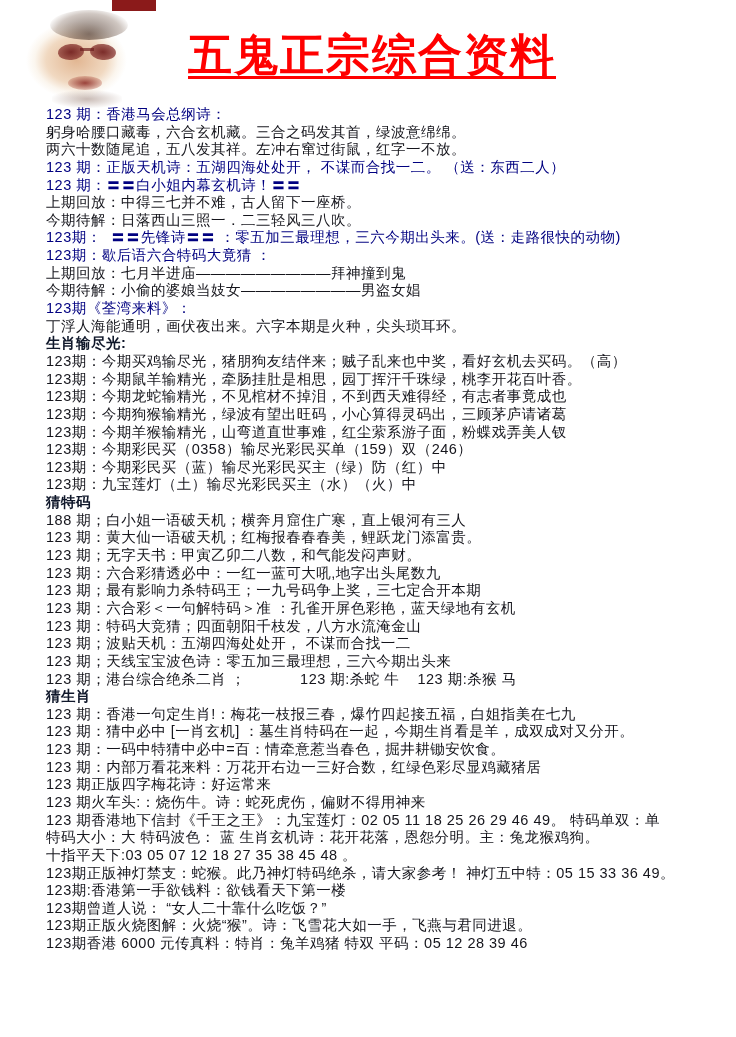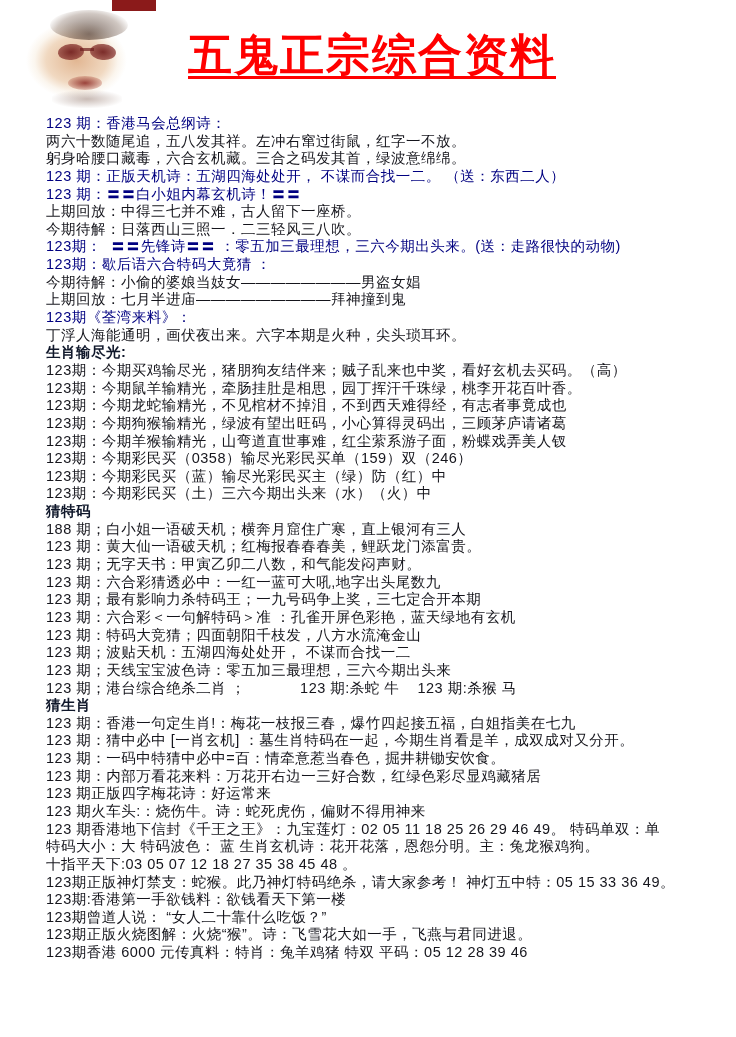--- a/index.html
+++ b/index.html
@@ -27,21 +27,21 @@
   .avatar .shadow{position:absolute;left:46px;top:88px;width:70px;height:18px;
     background:radial-gradient(ellipse, rgba(120,85,70,.4), rgba(255,255,255,0) 75%);}
   .page-title{
     position:absolute;left:188px;top:26px;margin:0;
     font-size:44px;font-weight:bold;letter-spacing:2px;
     color:#ff0000;text-decoration:underline;
     text-decoration-thickness:3px;text-underline-offset:6px;
     font-family:"Liberation Serif","DejaVu Serif",serif;
   }
   
-  .content{position:absolute;left:46px;top:115px;width:684px;}
+  .content{position:absolute;left:46px;top:106px;width:684px;}
   .line{
     font-size:14.5px;line-height:17.65px;height:17.65px;
     white-space:pre;letter-spacing:0.5px;
   }
   .line.navy{color:#000080;}
   .line.black{color:#15151c;}
   .line.red{color:#0f172a;font-weight:bold;}
 </style>
 </head>
 <body>
@@ -54,41 +54,41 @@
     <div class="lens right"></div>
     <div class="bridge"></div>
     <div class="smile"></div>
     <div class="shadow"></div>
   </div>
   <h1 class="page-title">五鬼正宗综合资料</h1>
 </div>
 
 <div class="content">
     <div class="line navy">123 期：香港马会总纲诗：</div>
+    <div class="line black">躬身哈腰口藏毒，六合玄机藏。三合之码发其首，绿波意绵绵。</div>
     <div class="line black">两六十数随尾追，五八发其祥。左冲右窜过街鼠，红字一不放。</div>
-    <div class="line black">躬身哈腰口藏毒，六合玄机藏。三合之码发其首，绿波意绵绵。</div>
     <div class="line navy">123 期：正版天机诗：五湖四海处处开， 不谋而合找一二。 （送：东西二人）</div>
     <div class="line navy">123 期：〓〓白小姐内幕玄机诗！〓〓</div>
     <div class="line black">上期回放：中得三七并不难，古人留下一座桥。</div>
     <div class="line black">今期待解：日落西山三照一．二三轻风三八吹。</div>
     <div class="line navy">123期：  〓〓先锋诗〓〓 ：零五加三最理想，三六今期出头来。(送：走路很快的动物)</div>
     <div class="line navy">123期：歇后语六合特码大竟猜 ：</div>
+    <div class="line black">上期回放：七月半进庙—————————拜神撞到鬼</div>
     <div class="line black">今期待解：小偷的婆娘当妓女————————男盗女娼</div>
-    <div class="line black">上期回放：七月半进庙—————————拜神撞到鬼</div>
     <div class="line navy">123期《荃湾来料》：</div>
     <div class="line black">丁浮人海能通明，画伏夜出来。六字本期是火种，尖头琐耳环。</div>
     <div class="line red">生肖输尽光:</div>
     <div class="line black">123期：今期买鸡输尽光，猪朋狗友结伴来；贼子乱来也中奖，看好玄机去买码。（高）</div>
     <div class="line black">123期：今期鼠羊输精光，牵肠挂肚是相思，园丁挥汗千珠绿，桃李开花百叶香。</div>
     <div class="line black">123期：今期龙蛇输精光，不见棺材不掉泪，不到西天难得经，有志者事竟成也</div>
     <div class="line black">123期：今期狗猴输精光，绿波有望出旺码，小心算得灵码出，三顾茅庐请诸葛</div>
     <div class="line black">123期：今期羊猴输精光，山弯道直世事难，红尘萦系游子面，粉蝶戏弄美人钗</div>
     <div class="line black">123期：今期彩民买（0358）输尽光彩民买单（159）双（246）</div>
     <div class="line black">123期：今期彩民买（蓝）输尽光彩民买主（绿）防（红）中</div>
-    <div class="line black">123期：今期彩民买（土）三六今期出头来（水）（火）中</div>
+    <div class="line black">123期：九宝莲灯（土）输尽光彩民买主（水）（火）中</div>
     <div class="line red">猜特码</div>
     <div class="line black">188 期；白小姐一语破天机；横奔月窟住广寒，直上银河有三人</div>
     <div class="line black">123 期：黄大仙一语破天机；红梅报春春春美，鲤跃龙门添富贵。</div>
     <div class="line black">123 期；无字天书：甲寅乙卯二八数，和气能发闷声财。</div>
     <div class="line black">123 期：六合彩猜透必中：一红一蓝可大吼,地字出头尾数九</div>
     <div class="line black">123 期；最有影响力杀特码王；一九号码争上奖，三七定合开本期</div>
     <div class="line black">123 期：六合彩＜一句解特码＞准 ：孔雀开屏色彩艳，蓝天绿地有玄机</div>
     <div class="line black">123 期：特码大竞猜；四面朝阳千枝发，八方水流淹金山</div>
     <div class="line black">123 期；波贴天机：五湖四海处处开， 不谋而合找一二</div>
     <div class="line black">123 期；天线宝宝波色诗：零五加三最理想，三六今期出头来</div>

